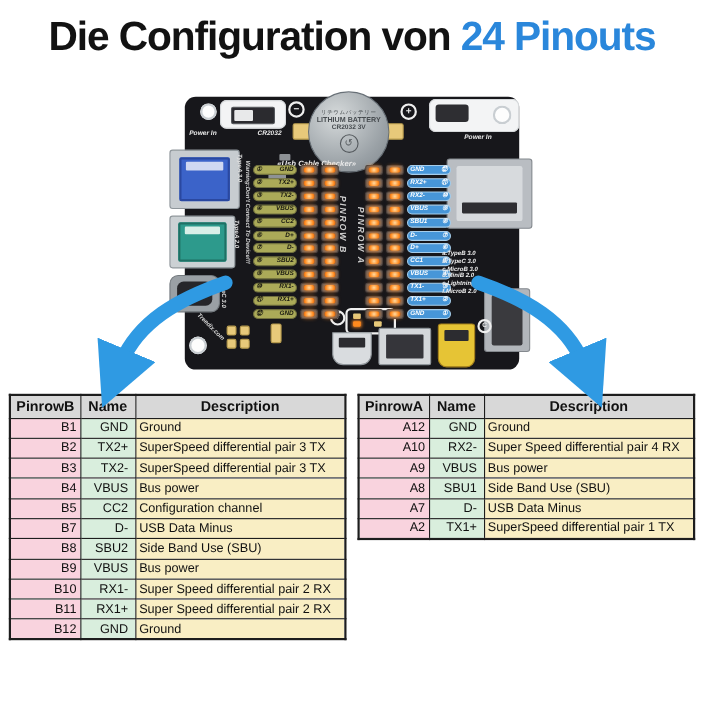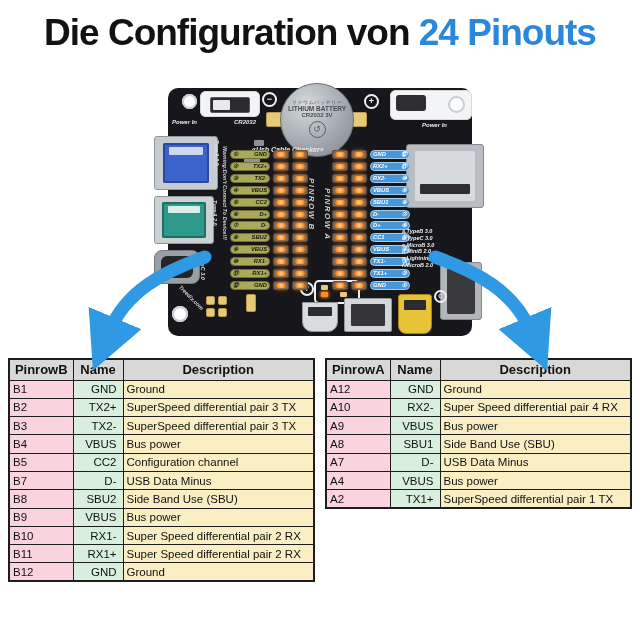--- a/index.html
+++ b/index.html
@@ -96,21 +96,21 @@
 
   
   .tbl{position:absolute;top:358px;border-collapse:collapse;table-layout:fixed;width:307px;
        border:2px solid #1d1d1d;}
   .tbl-left{left:8px;}
   .tbl-right{left:325px;}
   .tbl th,.tbl td{border:1px solid #1d1d1d;padding:0 3px;white-space:nowrap;overflow:hidden;
                   color:#111;height:18.3px;box-sizing:border-box;}
   .tbl th{background:#d8d8d8;font-size:13px;font-weight:bold;height:21px;text-align:center;}
   .tbl td{font-size:11.5px;}
-  .c0{background:#f9d3de;text-align:left;}
+  .c0{background:#f9d3de;text-align:right;}
   .c1{background:#d9eedd;text-align:right;padding-right:6px !important;}
   .c2{background:#f9eec4;text-align:left;}
 </style>
 </head>
 <body>
 
 <div class="title"><span>Die Configuration von </span><span class="hl">24 Pinouts</span></div>
 
 <div class="board">
 
@@ -532,23 +532,18 @@
         <td class="c0">A8</td>
         <td class="c1">SBU1</td>
         <td class="c2">Side Band Use (SBU)</td>
       </tr>
       <tr>
         <td class="c0">A7</td>
         <td class="c1">D-</td>
         <td class="c2">USB Data Minus</td>
       </tr>
       <tr>
-        <td class="c0">A4</td>
-        <td class="c1">VBUS</td>
-        <td class="c2">Bus power</td>
-      </tr>
-      <tr>
         <td class="c0">A2</td>
         <td class="c1">TX1+</td>
         <td class="c2">SuperSpeed differential pair 1 TX</td>
       </tr>
     </tbody>
 </table>
 
 </body></html>

